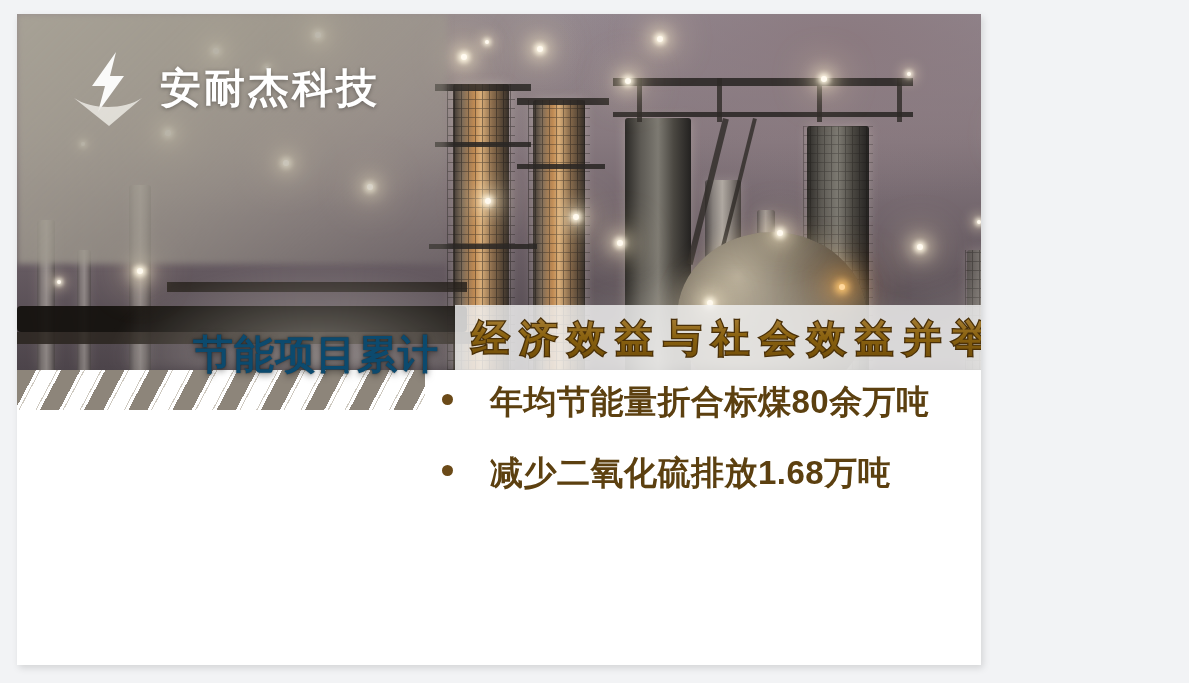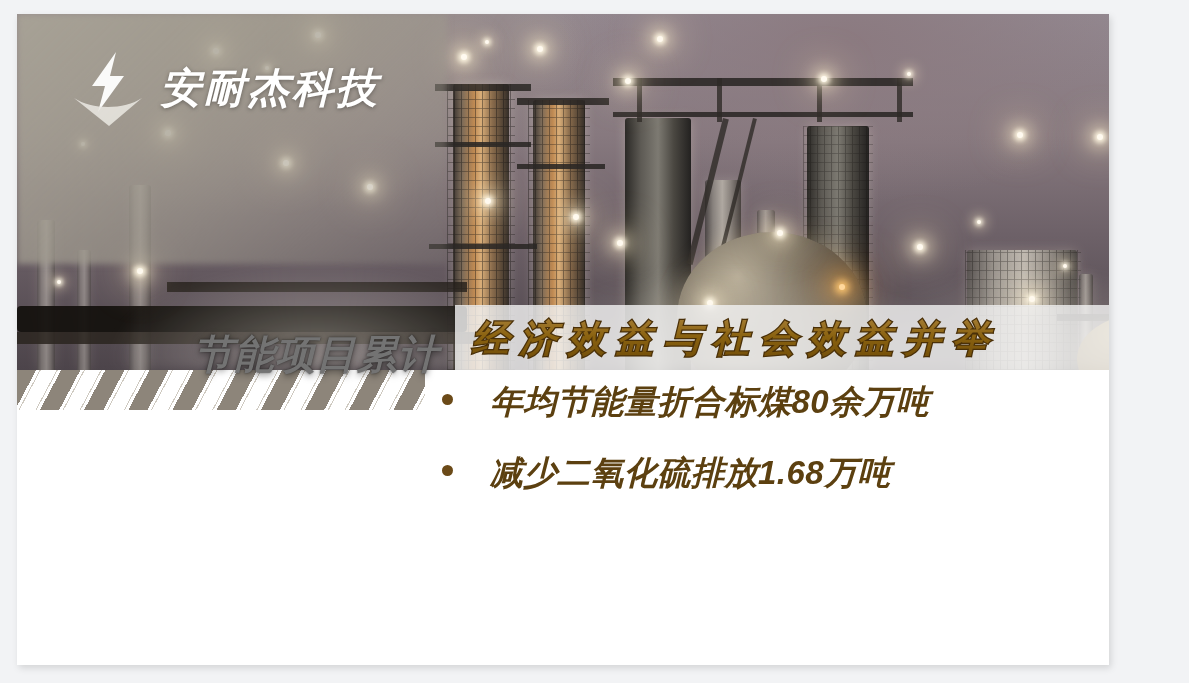--- a/index.html
+++ b/index.html
@@ -9,26 +9,25 @@
     width: 1189px;
     height: 683px;
     overflow: hidden;
     font-family: "Liberation Sans", "DejaVu Sans", sans-serif;
   }
 
   #slide {
     position: absolute;
     left: 17px;
     top: 14px;
-    width: 1092px;
+    width: 964px;
     height: 651px;
     background: #ffffff;
     box-shadow: 2px 3px 7px rgba(0,0,0,0.13);
     overflow: hidden;
-    font-style: italic;
   }
 
   
   #photo {
     position: absolute;
     left: 0;
     top: 0;
     width: 1156px;
     height: 356px;
     overflow: hidden;
@@ -199,21 +198,21 @@
     white-space: nowrap;
   }
 
   
   #overlap-title {
     position: absolute;
     left: 176px;
     top: 313px;
     font-size: 40px;
     font-weight: bold;
-    color: #737373;
+    color: #0c4a6e;
     letter-spacing: 1px;
     white-space: nowrap;
     text-shadow: 0 2px 7px rgba(0,0,0,0.55), 0 0 2px rgba(0,0,0,0.5);
     z-index: 6;
   }
 
   
   #stripes {
     position: absolute;
     left: 0;

